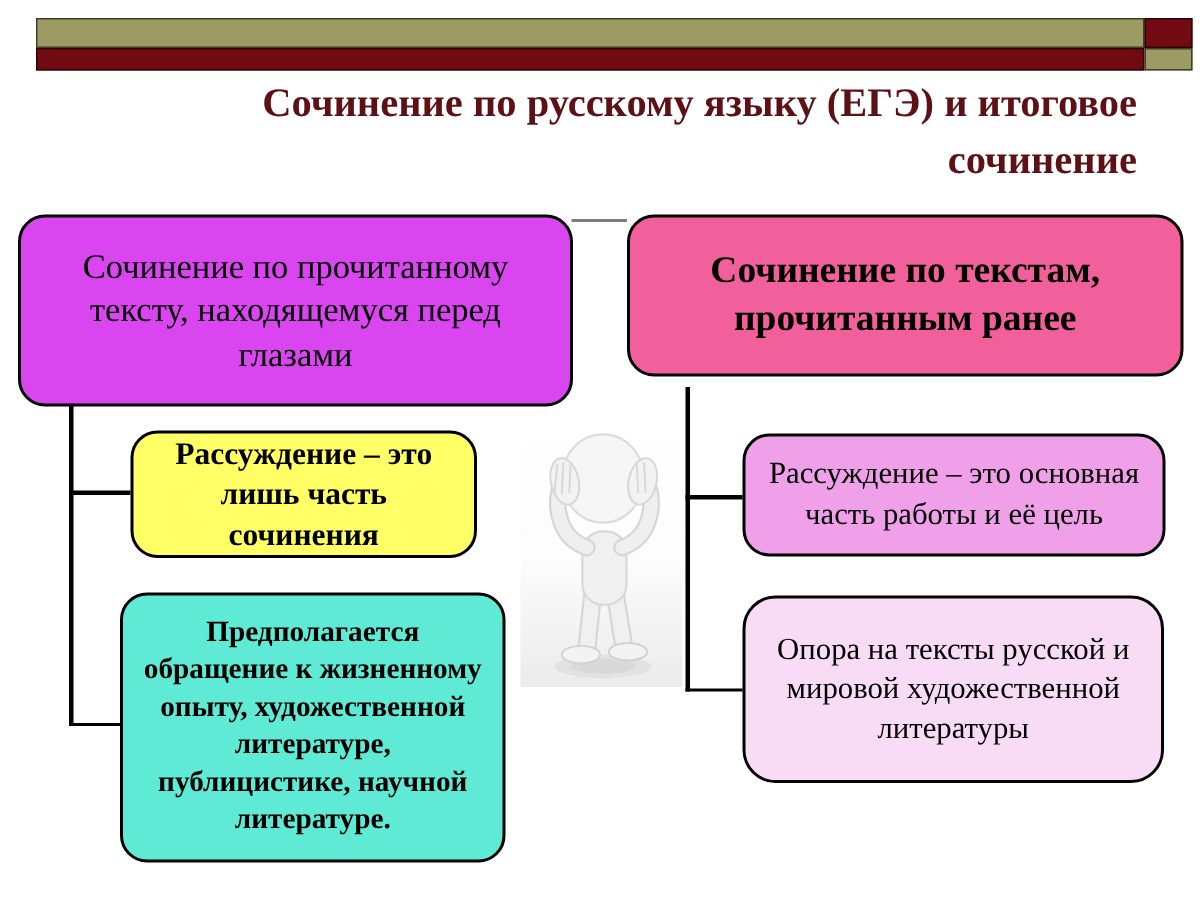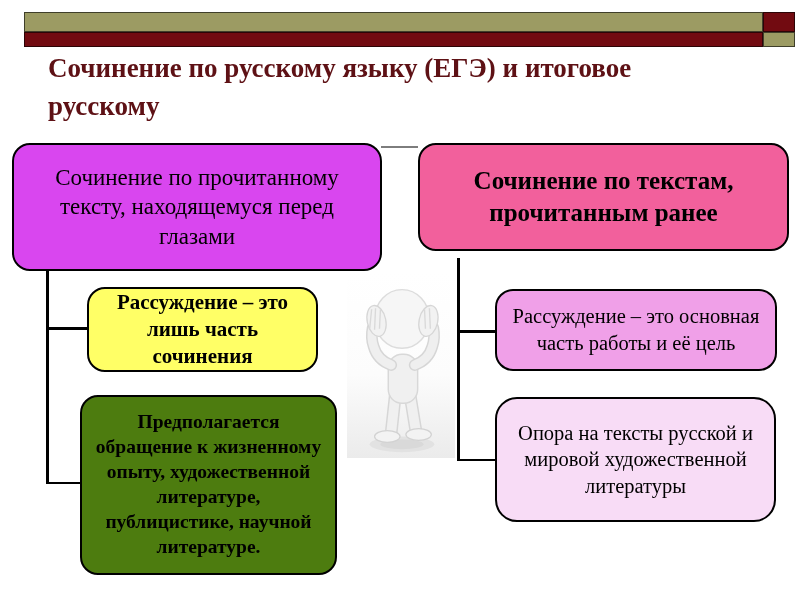--- a/index.html
+++ b/index.html
@@ -9,32 +9,32 @@
   }
   
   .bar{position:absolute;box-sizing:border-box;}
   .bar-olive{left:24px;top:12px;width:739px;height:20px;background:#9C9B63;border:1px solid #3f3f2a;}
   .bar-maroon{left:24px;top:32px;width:739px;height:15px;background:#720B11;border:1px solid #2c0406;}
   .sq-maroon{left:763px;top:12px;width:32px;height:20px;background:#720B11;border:1px solid #2c0406;}
   .sq-olive{left:763px;top:32px;width:32px;height:15px;background:#9C9B63;border:1px solid #3f3f2a;}
   
   .title{
     position:absolute;left:48px;top:50px;width:710px;color:#5E1115;
-    font-weight:bold;font-size:27px;line-height:1.4;
+    font-weight:bold;font-size:27px;line-height:1.4;text-align:right;
   }
   
   .fbox{
     position:absolute;box-sizing:border-box;border:2.5px solid #000;border-radius:18px;
     display:flex;align-items:center;justify-content:center;text-align:center;
     padding:6px 10px;color:#000;
   }
   .b-left-root{left:12px;top:143px;width:370px;height:128px;background:#d946ef;font-size:23px;line-height:1.27;}
   .b-right-root{left:418px;top:143px;width:371px;height:108px;background:#F2609C;font-size:25px;font-weight:bold;line-height:1.27;}
   .b-left-c1{left:87px;top:287px;width:231px;height:85px;background:#FFFF66;font-size:21px;font-weight:bold;line-height:1.28;justify-content:flex-end;}
-  .b-left-c2{left:80px;top:395px;width:257px;height:180px;background:#4d7c0f;font-size:19.5px;font-weight:bold;line-height:1.28;padding:4px 8px;}
+  .b-left-c2{left:80px;top:395px;width:257px;height:180px;background:#5eead4;font-size:19.5px;font-weight:bold;line-height:1.28;padding:4px 8px;}
   .b-right-c1{left:495px;top:289px;width:282px;height:82px;background:#F0A0E8;font-size:20.5px;line-height:1.3;padding:18px 6px;}
   .b-right-c2{left:495px;top:397px;width:281px;height:125px;background:#F8DCF6;font-size:20.5px;line-height:1.3;border-radius:22px;}
   
   .line{position:absolute;background:#000;}
   .l-top-link{left:381px;top:146px;width:37px;height:1.6px;background:#7d7d7d;}
   .l-left-v{left:46px;top:258px;width:2.5px;height:226px;}
   .l-left-h1{left:46px;top:327px;width:41px;height:2.5px;}
   .l-left-h2{left:46px;top:481.5px;width:34px;height:2.5px;}
   .l-right-v{left:457px;top:258px;width:2.5px;height:203px;}
   .l-right-h1{left:457px;top:330px;width:38px;height:2.5px;}
@@ -51,21 +51,21 @@
 
 <div id="slide">
 
   <div class="bar bar-olive"></div>
   <div class="bar sq-maroon"></div>
   <div class="bar bar-maroon"></div>
   <div class="bar sq-olive"></div>
 
   <div class="title">
     <div>Сочинение по русскому языку (ЕГЭ) и итоговое</div>
-    <div>русскому</div>
+    <div>сочинение</div>
   </div>
 
   <div class="line l-top-link"></div>
   <div class="line l-left-v"></div>
   <div class="line l-left-h1"></div>
   <div class="line l-left-h2"></div>
   <div class="line l-right-v"></div>
   <div class="line l-right-h1"></div>
   <div class="line l-right-h2"></div>
 

